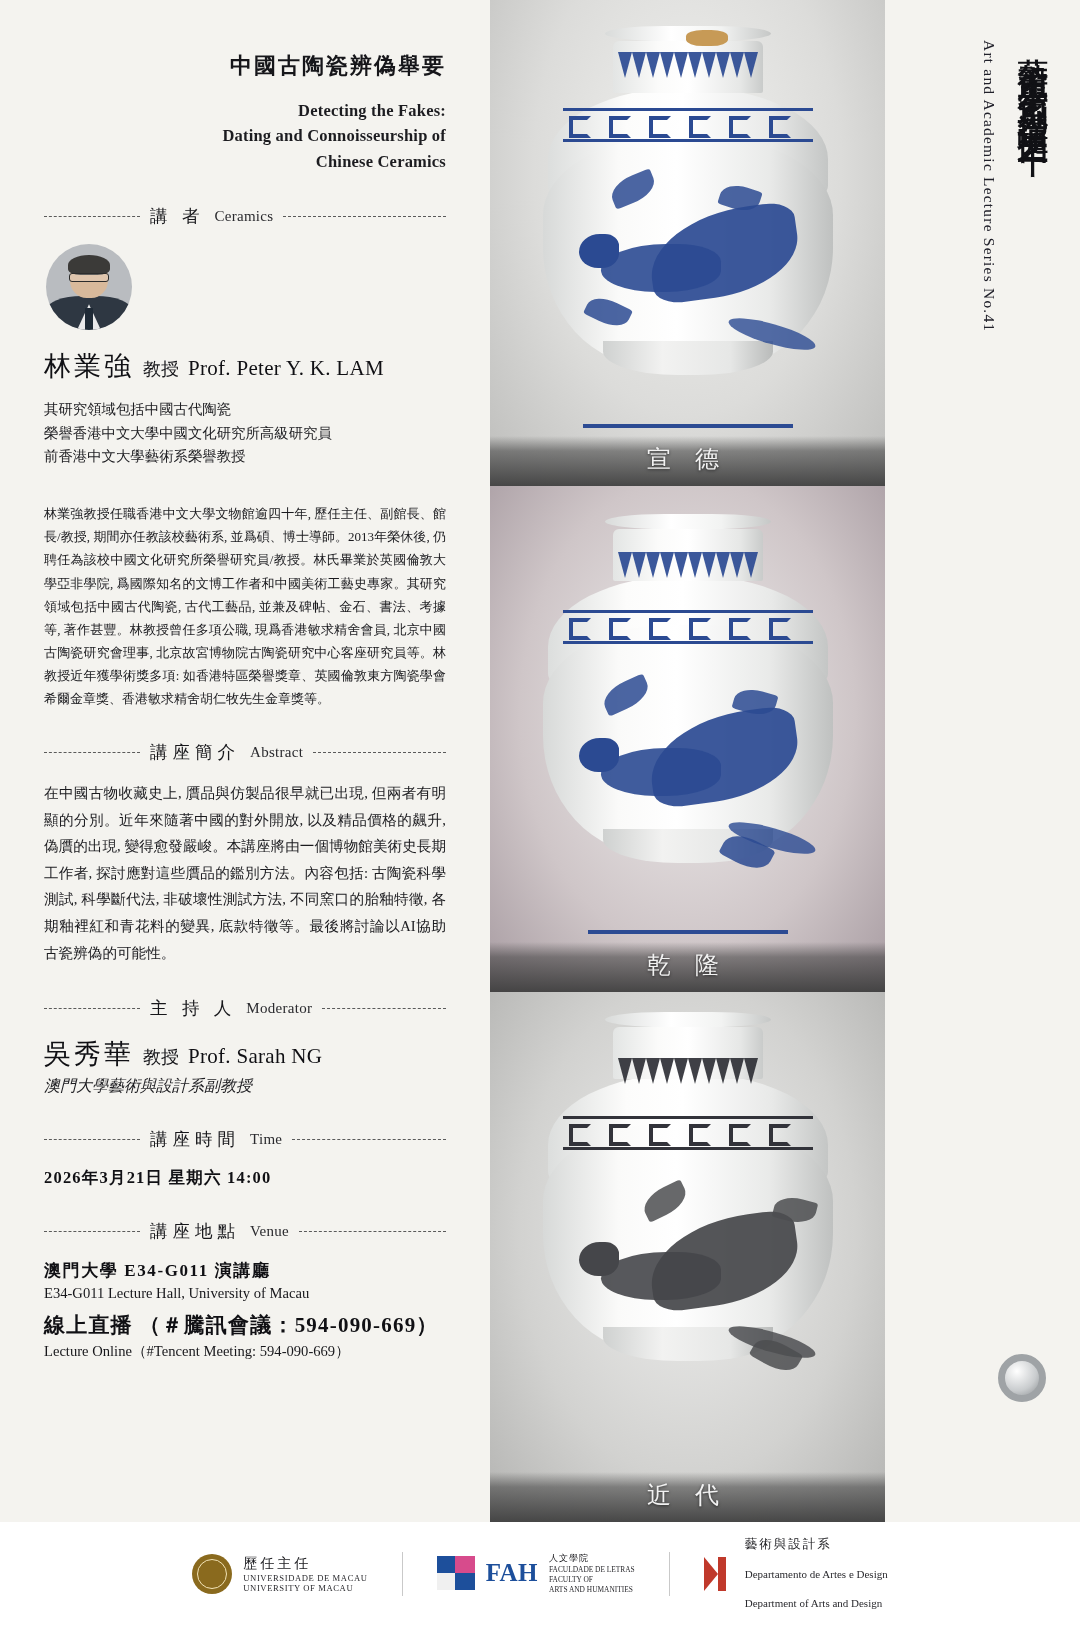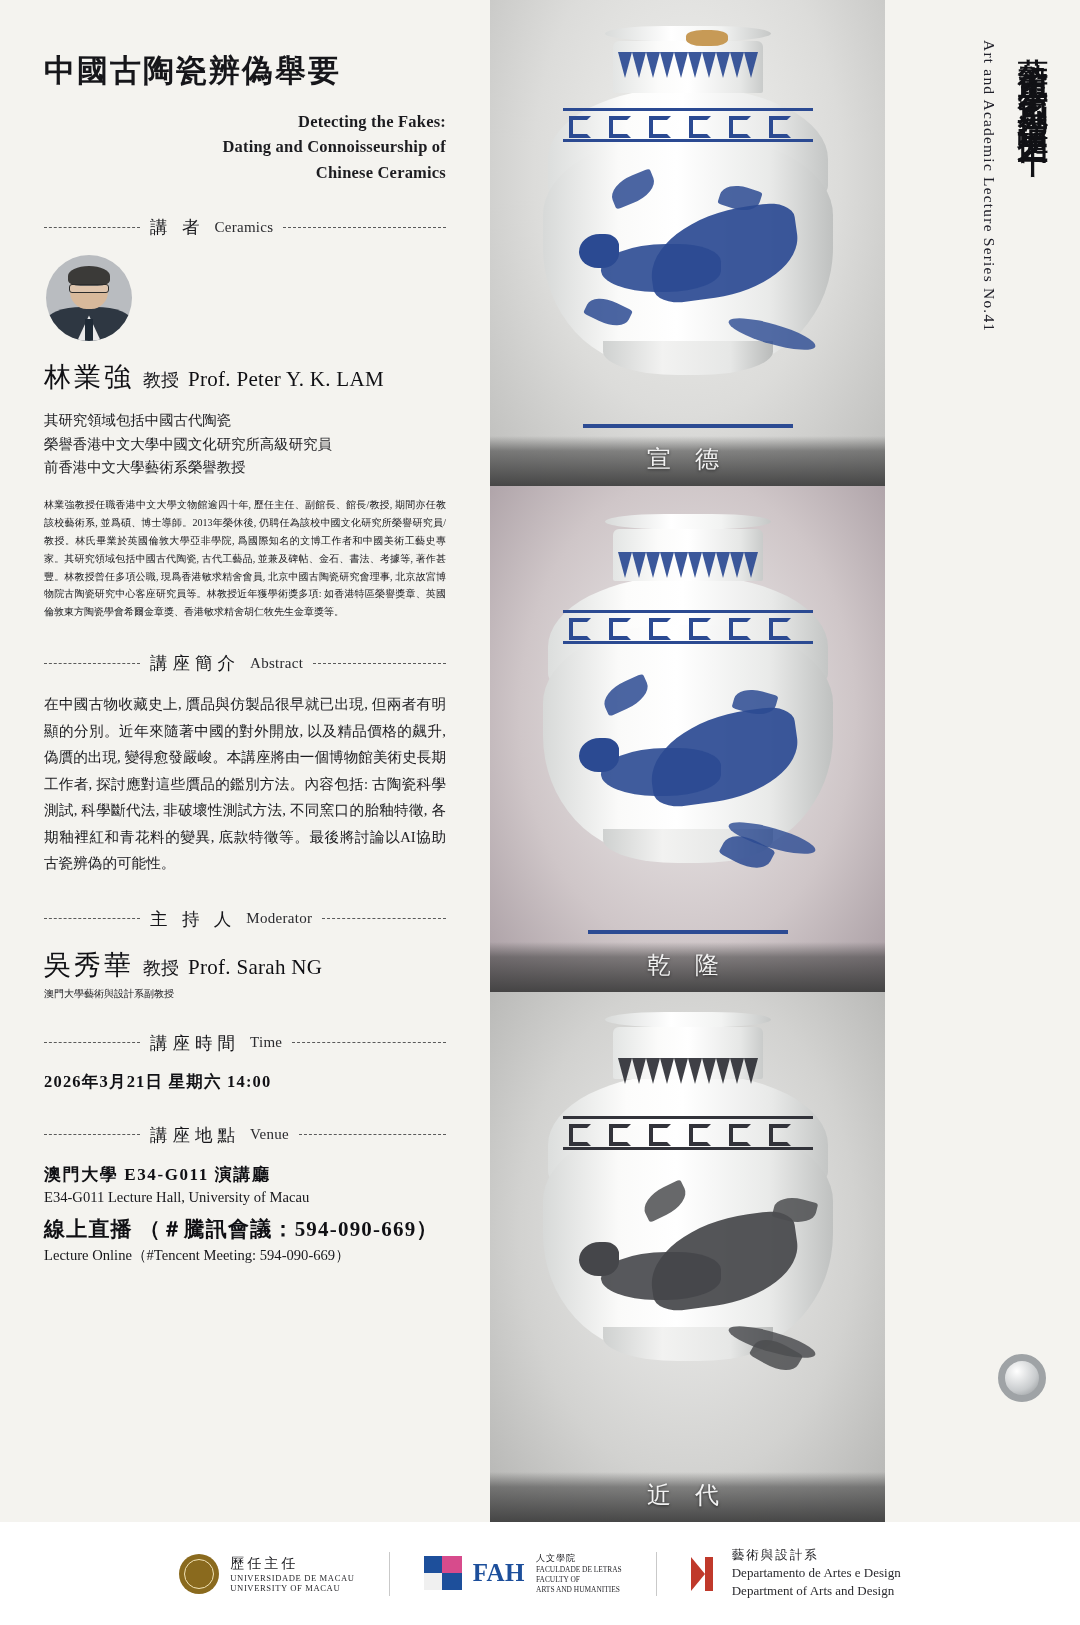--- a/index.html
+++ b/index.html
@@ -28,26 +28,27 @@
 
   
   .left-col {
     width: 490px;
     flex: 0 0 490px;
     background: #f4f3ef;
     padding: 44px 44px 0 44px;
     position: relative;
   }
   .title-cn {
-    font-size: 31px;
+    font-size: 22px;
     letter-spacing: 2px;
     font-weight: bold;
     color: #16161a;
     margin: 8px 0 18px 0;
     line-height: 1.25;
+    text-align: right;
   }
   .title-en {
     font-size: 16.5px;
     font-weight: bold;
     color: #1c1c20;
     line-height: 1.55;
     letter-spacing: .2px;
     text-align: right;
   }
 
@@ -121,28 +122,28 @@
     flex-wrap: wrap;
   }
   .name-cn { font-size: 27px; letter-spacing: 3px; color: #101014; }
   .name-title { font-size: 18px; color: #17171b; }
   .name-en { font-size: 21px; color: #101014; letter-spacing: .3px; }
 
   .affil {
     font-size: 14.4px; line-height: 1.62; color: #1d1d21;
   }
   .bio {
-    font-size: 10px; line-height: 1.78; color: #1a1a1e;
-    margin-top: 17px; text-align: justify;
+    font-size: 13px; line-height: 1.78; color: #1a1a1e;
+    margin-top: 34px; text-align: justify;
   }
   .abstract {
     font-size: 14.6px; line-height: 1.82; color: #1a1a1e;
     text-align: justify;
   }
-  .mod-affil { font-size: 10px; color: #1d1d21; margin-top: 4px;}
+  .mod-affil { font-size: 16px; color: #1d1d21; margin-top: 4px; font-style: italic;}
   .time-line {
     font-size: 16.5px; letter-spacing: 1.2px; color: #111115; font-weight: bold;
   }
   .venue-cn {
     font-size: 17px; letter-spacing: 1.6px; color: #101014; font-weight: bold;
     margin-bottom: 3px;
   }
   .venue-en { font-size: 14.6px; color: #17171b; margin-bottom: 9px;}
   .online-cn { font-size: 21px; letter-spacing: 1.2px; color: #101014; font-weight: bold; margin-bottom: 3px;}
   .online-en { font-size: 14.6px; color: #17171b; }
@@ -332,21 +333,21 @@
   .fah-big { font-size: 25px; font-weight: bold; color: #1d4f9b; letter-spacing: .5px;}
   .fah-txt .cn { font-size: 9px; color: #1b1b1f; letter-spacing: 1px;}
   .fah-txt .en { font-size: 7.4px; color: #2a2a2e; line-height: 1.35;}
   .dad-mark {
     width: 30px; height: 34px; position: relative;
   }
   .dad-mark .tri { position:absolute; left:0; top:0; width:0; height:0;
     border-left: 14px solid #c0392b; border-top: 17px solid transparent; border-bottom: 17px solid transparent;}
   .dad-mark .bar { position:absolute; left:14px; top:0; width:8px; height:34px; background:#c0392b;}
   .dad-txt .cn { font-size: 12.5px; color: #1b1b1f; letter-spacing: 2px;}
-  .dad-txt .en { font-size: 13px; color: #2a2a2e; line-height: 1.35;}
+  .dad-txt .en { font-size: 11px; color: #2a2a2e; line-height: 1.35; margin-top: 14px;}
 </style>
 </head>
 <body>
 
 <div class="poster">
   <div class="poster-main">
 
     <div class="left-col">
       <div class="title-cn">中國古陶瓷辨偽舉要</div>
       <div class="title-en">

